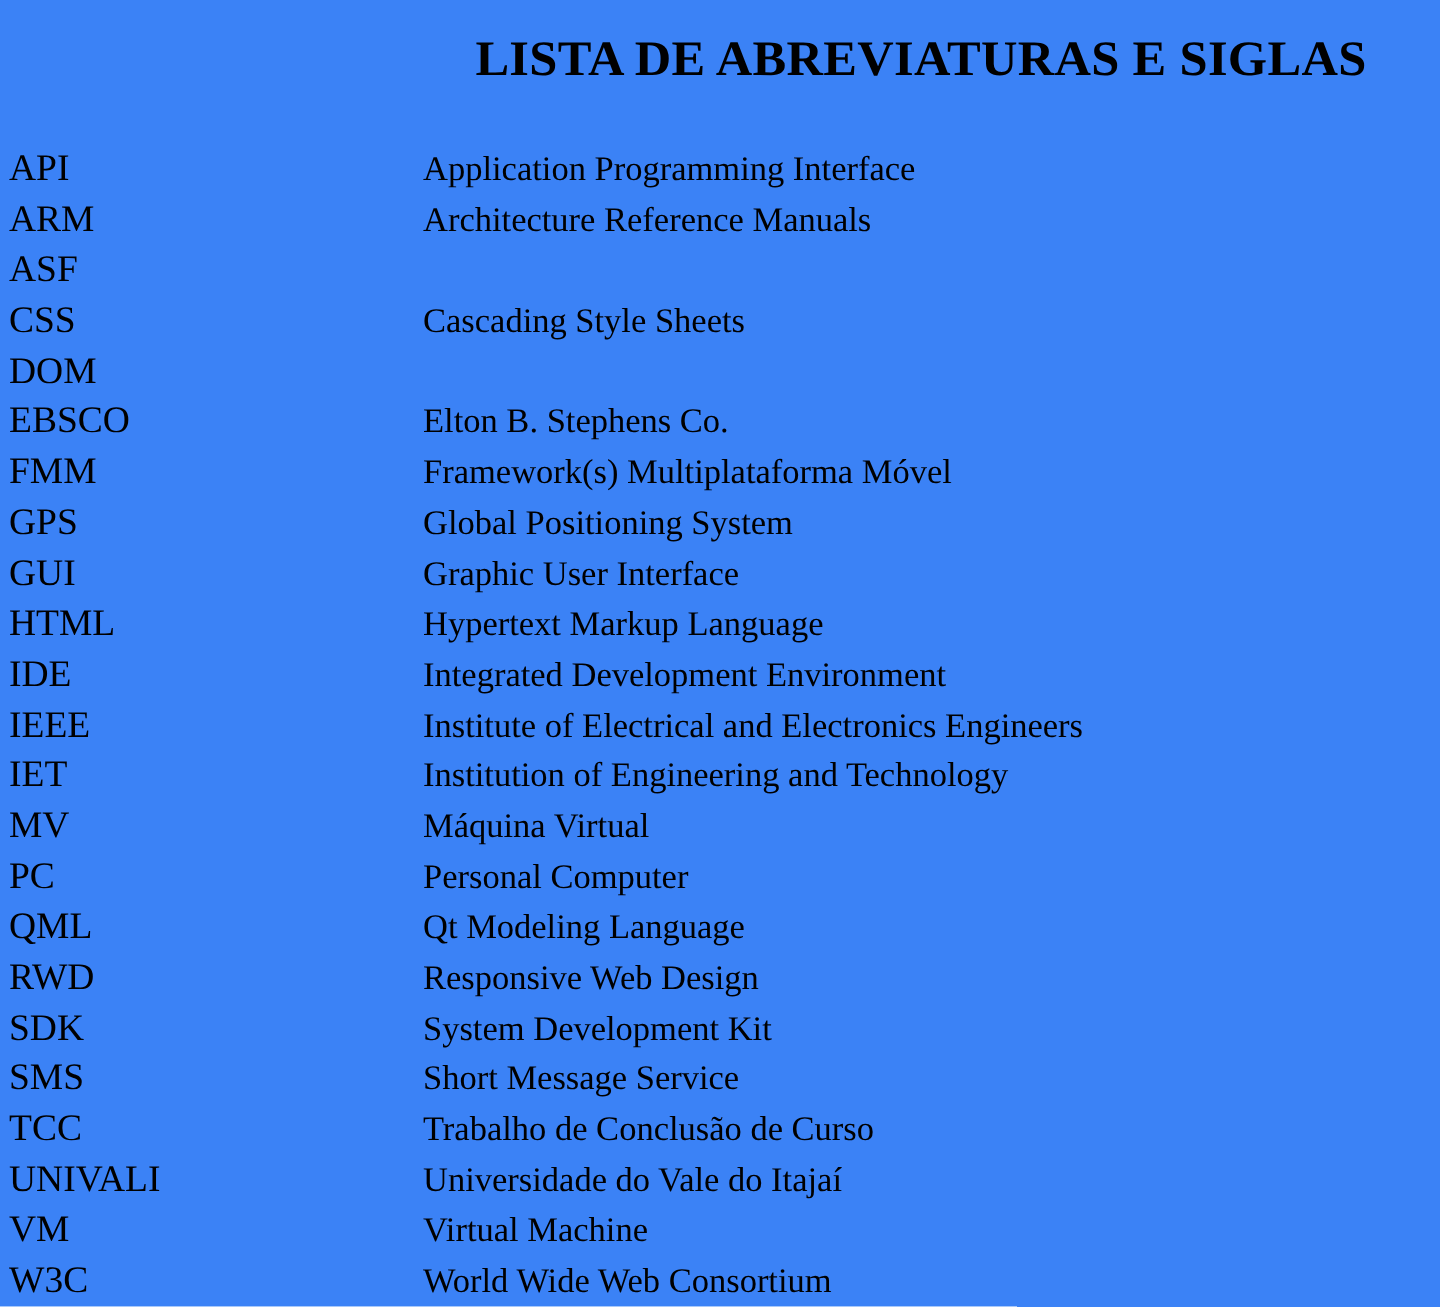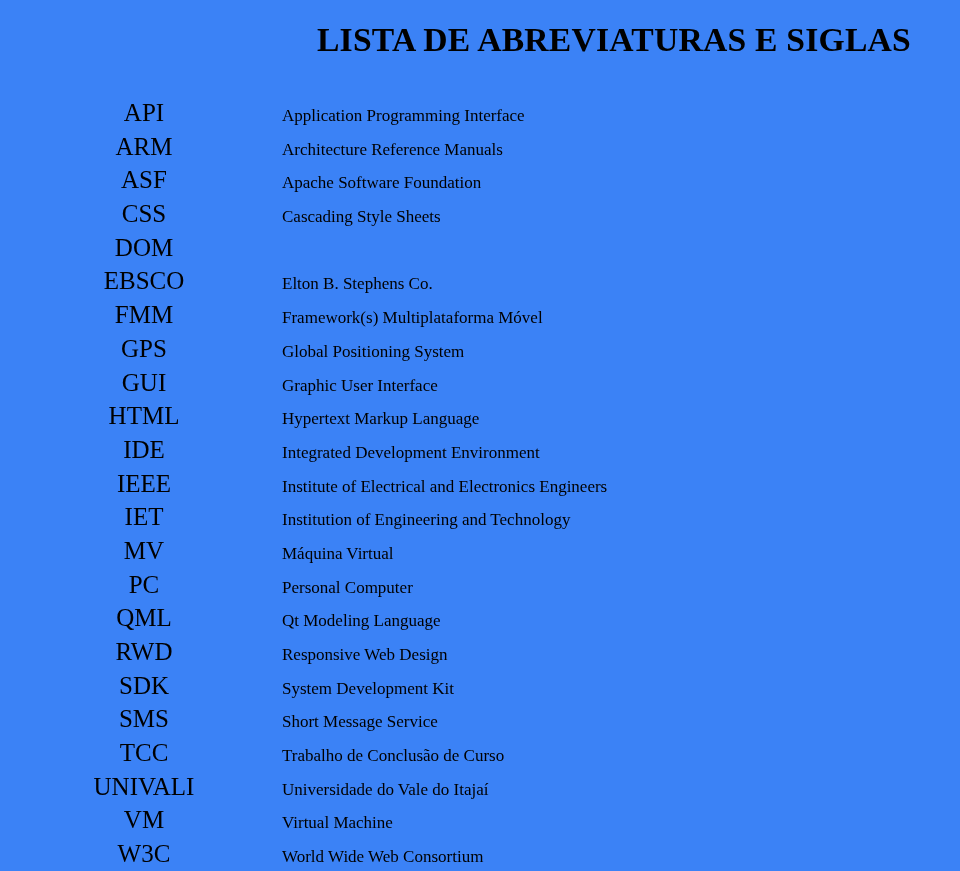--- a/index.html
+++ b/index.html
@@ -59,26 +59,25 @@
     white-space: nowrap;
   }
 
   .abbrev-term {
     flex: 0 0 auto;
     width: 282px;
     padding-left: 6px;
     box-sizing: border-box;
     font-size: 25px;
     line-height: 33.7px;
-    text-align: center;
   }
 
   .abbrev-def {
     flex: 1 1 auto;
-    font-size: 17px;
+    font-size: 23px;
     line-height: 33.7px;
   }
 </style>
 </head>
 <body>
 
 <div class="page">
 
   <h1 class="page-title">LISTA DE ABREVIATURAS E SIGLAS</h1>
 
@@ -86,21 +85,20 @@
       <div class="abbrev-row">
         <span class="abbrev-term">API</span>
         <span class="abbrev-def">Application Programming Interface</span>
       </div>
       <div class="abbrev-row">
         <span class="abbrev-term">ARM</span>
         <span class="abbrev-def">Architecture Reference Manuals</span>
       </div>
       <div class="abbrev-row">
         <span class="abbrev-term">ASF</span>
-        <span class="abbrev-def">Apache Software Foundation</span>
       </div>
       <div class="abbrev-row">
         <span class="abbrev-term">CSS</span>
         <span class="abbrev-def">Cascading Style Sheets</span>
       </div>
       <div class="abbrev-row">
         <span class="abbrev-term">DOM</span>
       </div>
       <div class="abbrev-row">
         <span class="abbrev-term">EBSCO</span>

